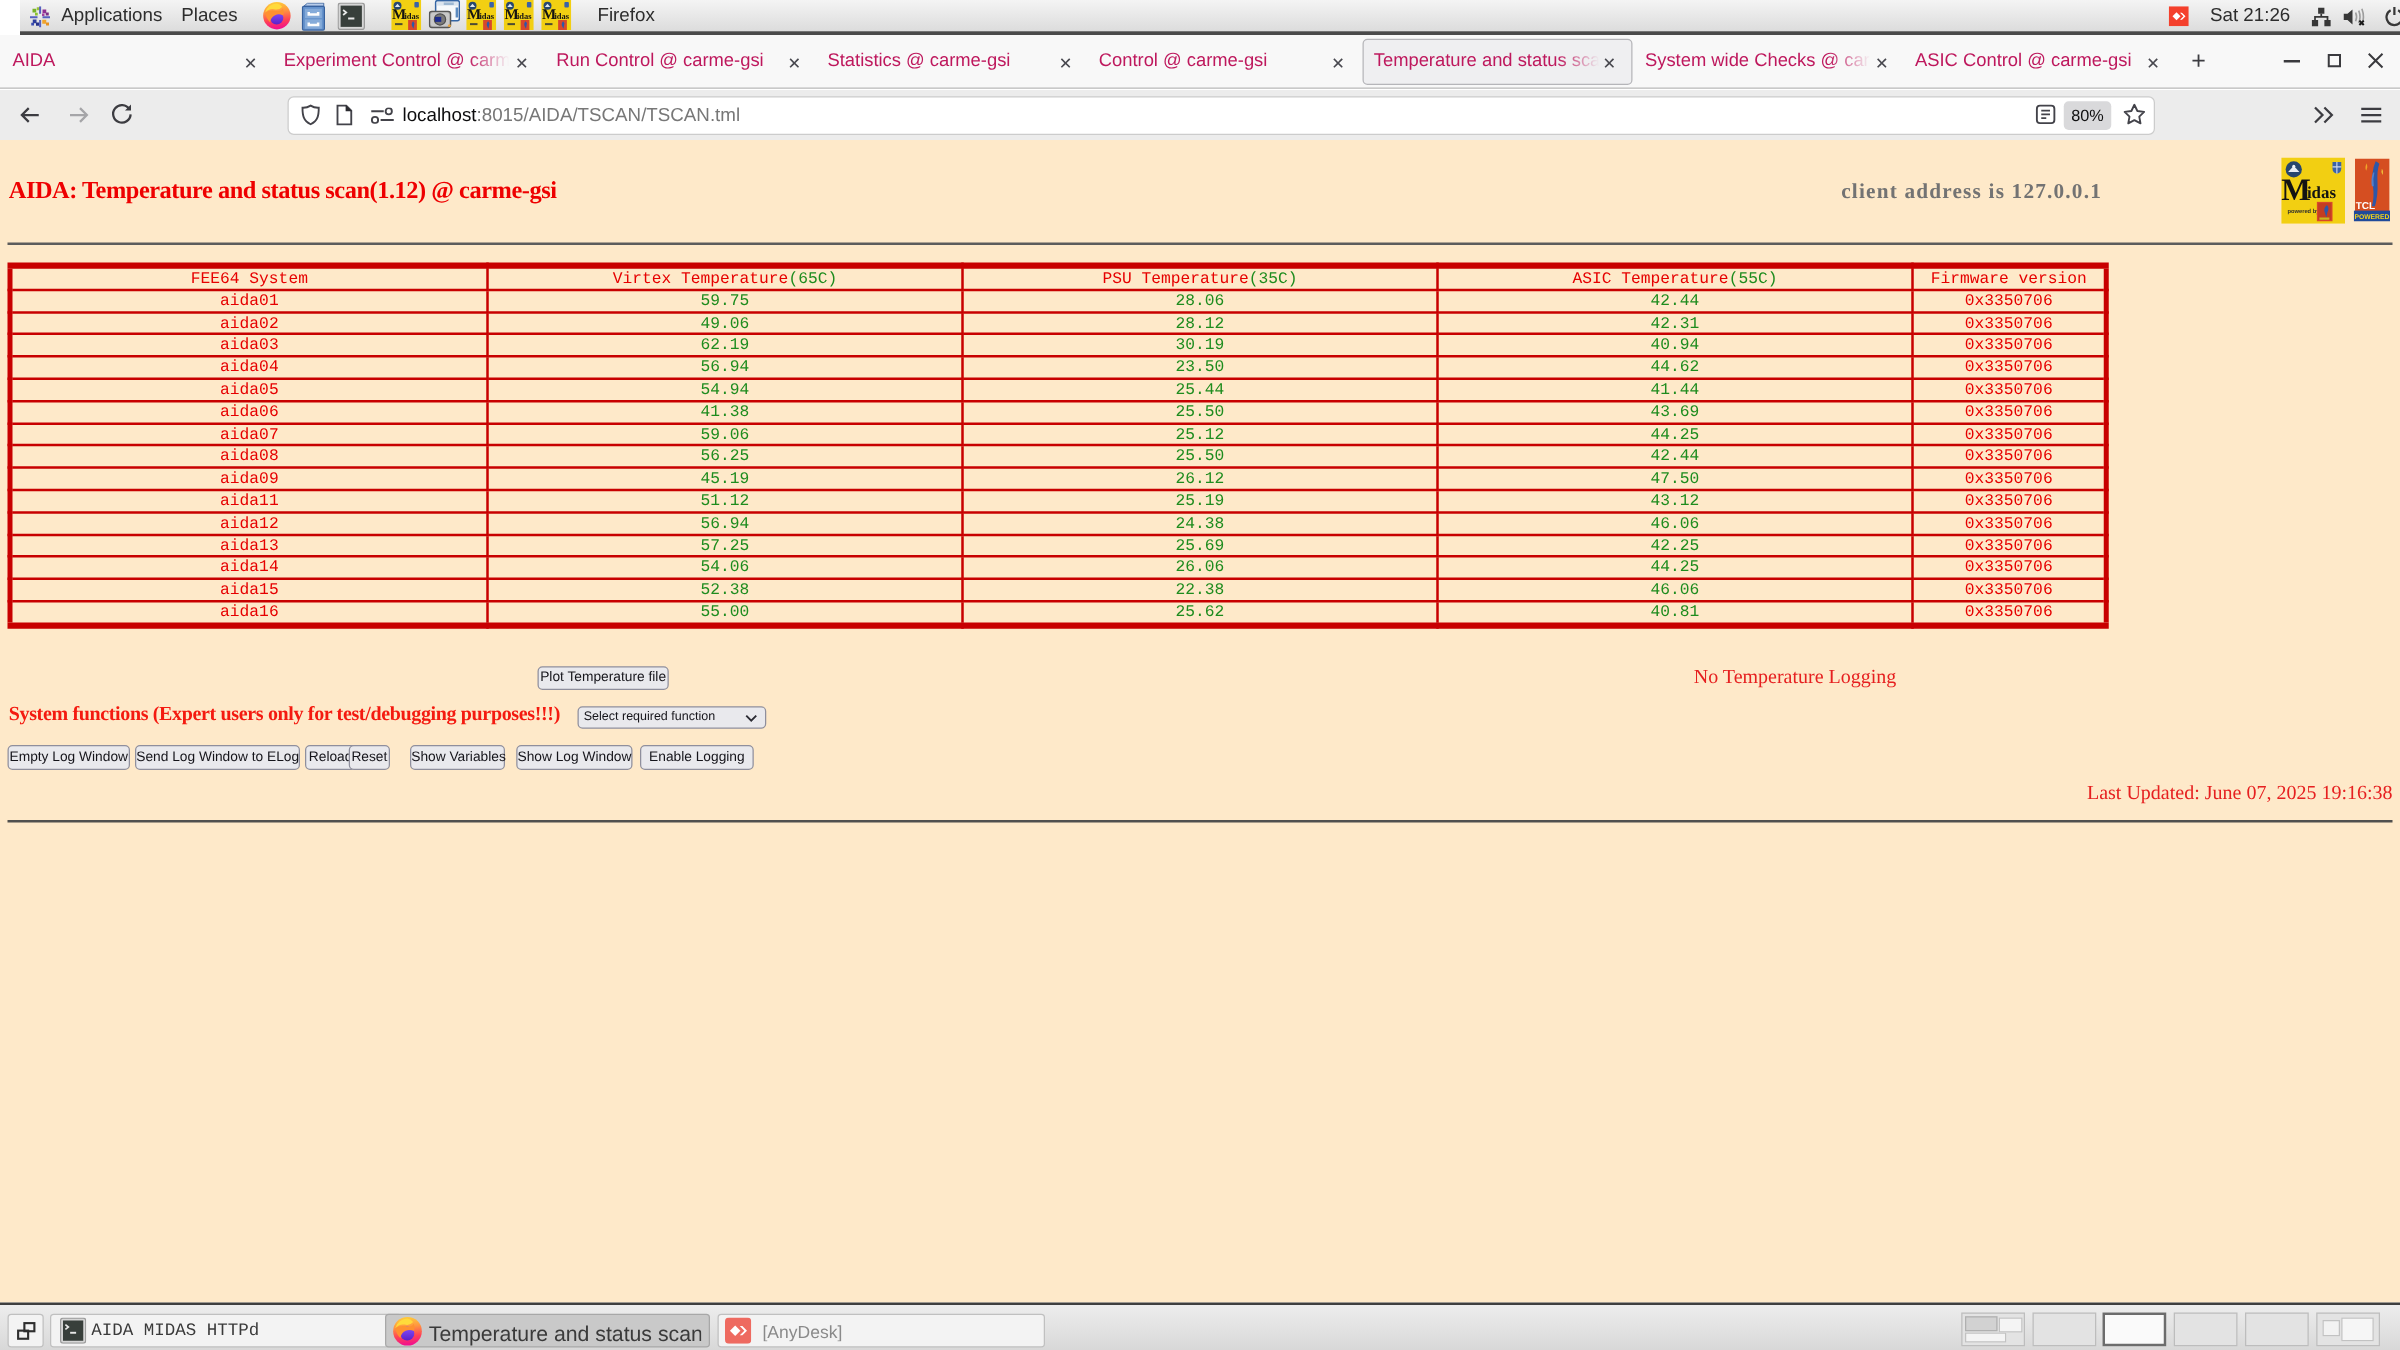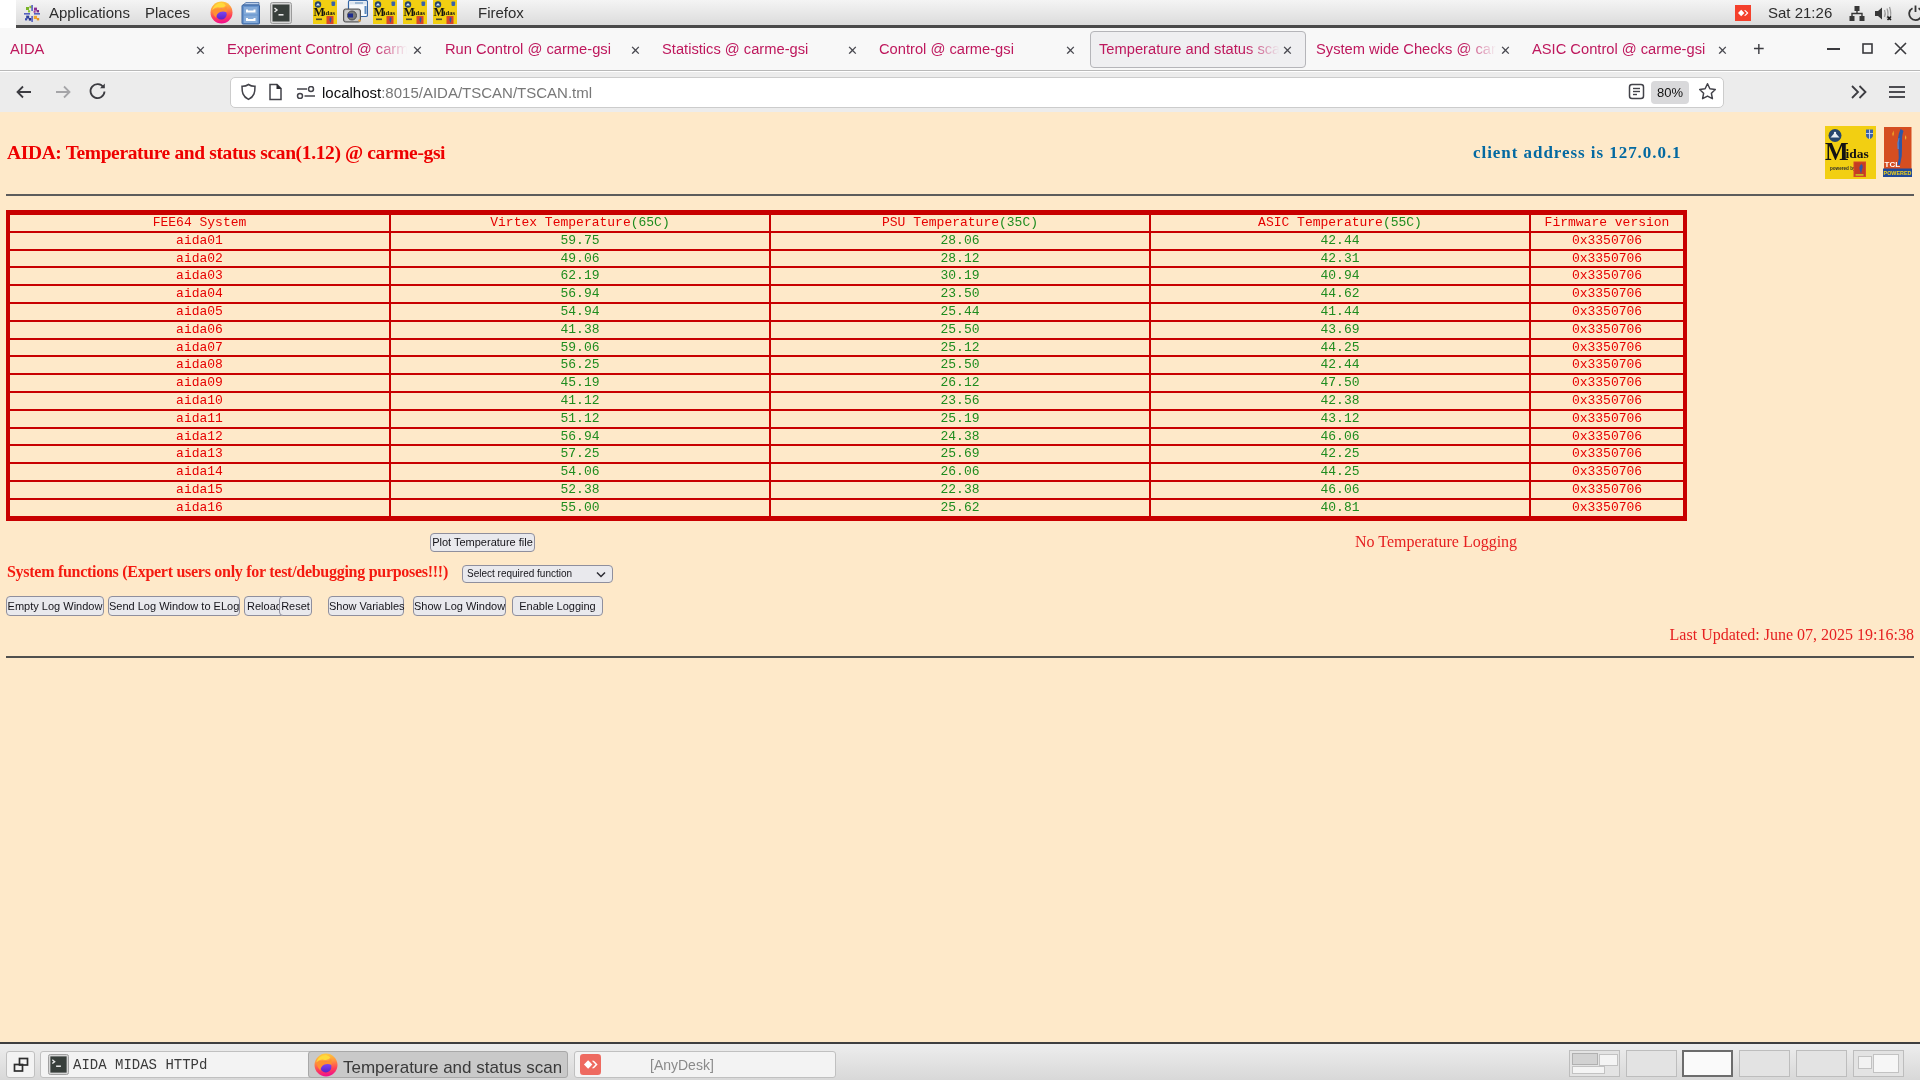--- a/index.html
+++ b/index.html
@@ -20,21 +20,21 @@
 
 #navbar { position:absolute; left:0; top:72px; width:1920px; height:40px; background:#ececec; }
 #urlbar { position:absolute; left:230px; top:5px; width:1494px; height:31px; background:#fff; border:1px solid #ccc; border-radius:5px; }
 #urltext { position:absolute; left:322px; top:12px; font-size:15px; color:#0c0c0d; }
 #zoomchip { position:absolute; left:1651px; top:9px; width:38px; height:23px; background:#d9d9db; border-radius:4px; font-size:13px; color:#111; text-align:center; line-height:23px; }
 
 
 #page { position:absolute; left:0; top:112px; width:1920px; height:930px; background:#fee9c9;
   font-family:"Liberation Serif", serif; }
 #title { position:absolute; left:7px; top:142px; font-size:19.5px; font-weight:bold; letter-spacing:-0.37px; color:#ee0000; font-family:"Liberation Serif",serif; }
-#client { position:absolute; left:1473px; top:143px; font-size:17px; font-weight:bold; letter-spacing:0.95px; color:#0369a1; font-family:"Liberation Serif",serif; }
+#client { position:absolute; left:1473px; top:143px; font-size:17px; font-weight:bold; letter-spacing:0.95px; color:#737373; font-family:"Liberation Serif",serif; }
 .hr { position:absolute; left:6px; width:1908px; height:2px; background:#5c5c5c; }
 
 #ttable { position:absolute; left:6px; top:210px; width:1681px; border-collapse:collapse; table-layout:fixed;
   font-family:Liberation Mono, monospace; font-size:13px; }
 #ttable th, #ttable td { border:2px solid #c80000; text-align:center; padding:0; font-weight:normal;
   height:15.8px; line-height:15.8px; overflow:hidden; }
 #ttable { border:4px solid #c80000; border-top-width:5px; border-bottom-width:5px; }
 .red { color:#e60000; }
 .grn { color:#1e8c1e; }
 
@@ -357,27 +357,20 @@
         <td class="red">0x3350706</td>
       </tr>
 <tr>
         <td class="red">aida09</td>
         <td class="grn">45.19</td>
         <td class="grn">26.12</td>
         <td class="grn">47.50</td>
         <td class="red">0x3350706</td>
       </tr>
 <tr>
-        <td class="red">aida10</td>
-        <td class="grn">41.12</td>
-        <td class="grn">23.56</td>
-        <td class="grn">42.38</td>
-        <td class="red">0x3350706</td>
-      </tr>
-<tr>
         <td class="red">aida11</td>
         <td class="grn">51.12</td>
         <td class="grn">25.19</td>
         <td class="grn">43.12</td>
         <td class="red">0x3350706</td>
       </tr>
 <tr>
         <td class="red">aida12</td>
         <td class="grn">56.94</td>
         <td class="grn">24.38</td>
@@ -448,21 +441,21 @@
         <use href="#fficon"></use>
       </svg>
     <span class="lbl" style="left:34px;width:218px;font-size:17px;top:6px;">Temperature and status scan @ car…</span>
   </div>
   <div class="tbtn" style="left:574px;width:262px;">
     <svg style="position:absolute;left:5px;top:2px;" width="21" height="21" viewBox="0 0 16 16">
       <rect x="0" y="0" width="16" height="16" rx="2.5" fill="#ee6a60"></rect>
       <path d="M3 8 L6.2 4.8 L9.4 8 L6.2 11.2 Z" fill="#fff"></path>
       <path d="M9 5.2 L11.8 8 L9 10.8 L10.6 10.8 L13.4 8 L10.6 5.2 Z" fill="#fff"></path>
     </svg>
-    <span class="lbl" style="left:35px;color:#8a8a8a;margin-left:40px;">[AnyDesk]</span>
+    <span class="lbl" style="left:35px;color:#8a8a8a;">[AnyDesk]</span>
   </div>
   <div class="ws" style="left:1569px;">
     <div style="position:absolute;left:2px;top:2px;width:26px;height:12px;background:#d2d2d2;border:1px solid #b0b0b0;"></div>
     <div style="position:absolute;left:29px;top:3px;width:19px;height:12px;background:#f4f4f4;border:1px solid #c2c2c2;"></div>
     <div style="position:absolute;left:2px;top:15px;width:33px;height:8px;background:#f4f4f4;border:1px solid #c2c2c2;"></div>
   </div>
   <div class="ws" style="left:1626px;"></div>
   <div class="ws" style="left:1682px;background:#fafafa;border:2px solid #6c6c6c;"></div>
   <div class="ws" style="left:1739px;"></div>
   <div class="ws" style="left:1796px;"></div>

